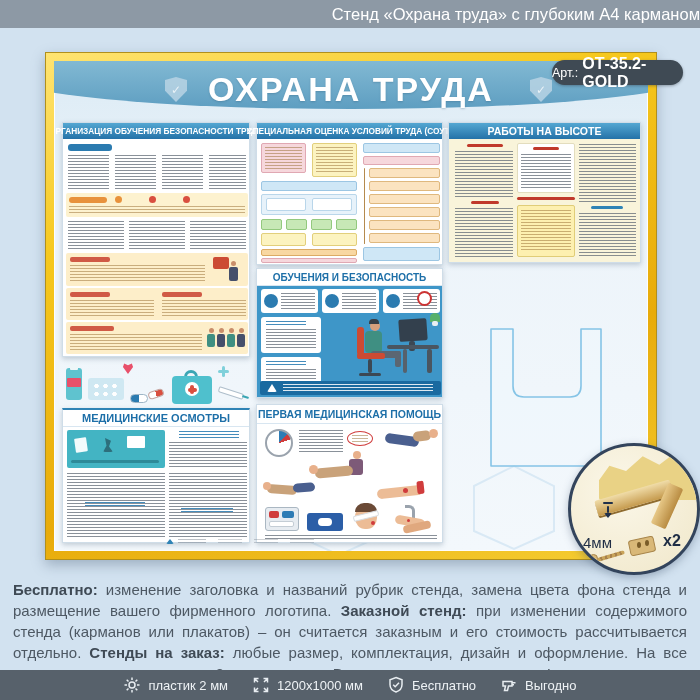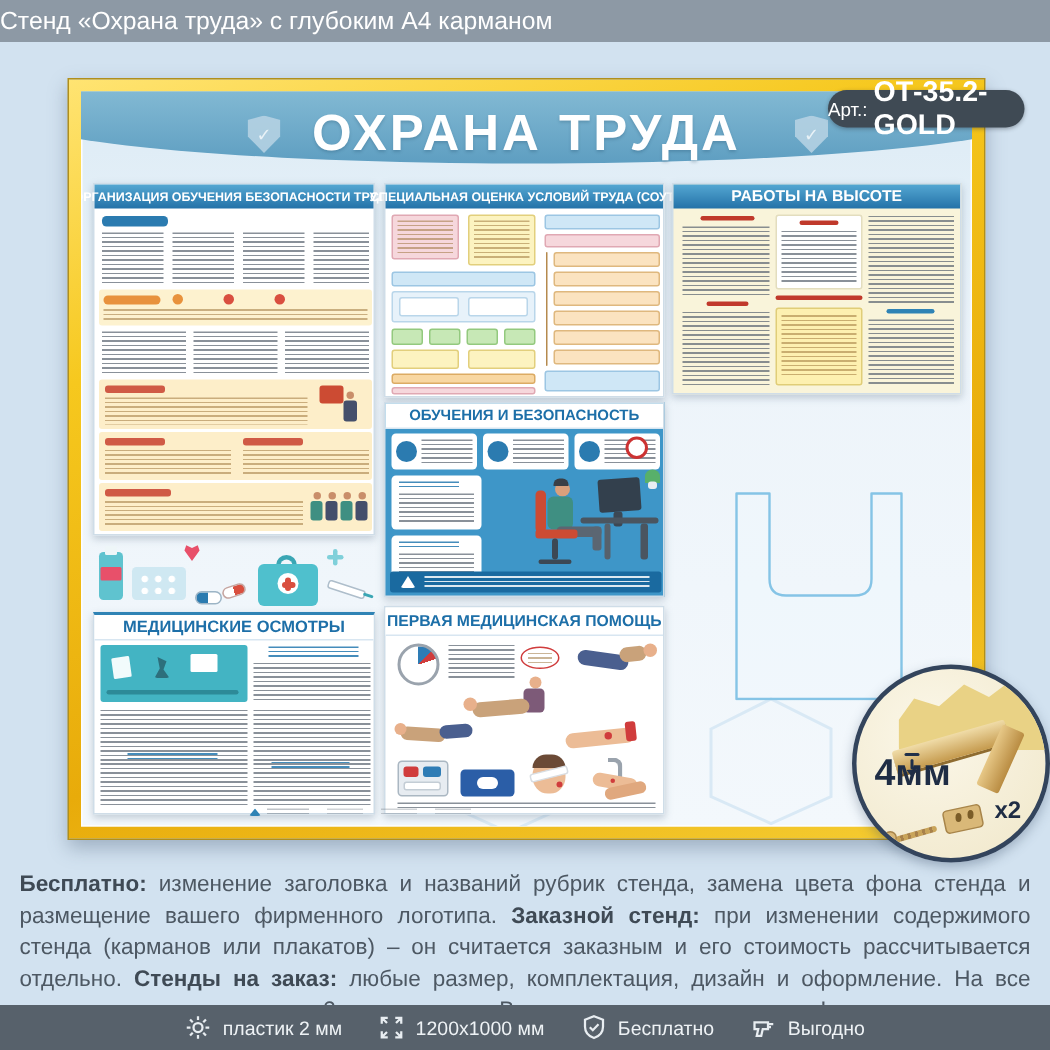--- a/index.html
+++ b/index.html
@@ -1,41 +1,41 @@
 <!DOCTYPE html>
 <html><head>
 <meta charset="utf-8">
 <style>
   html,body{margin:0;padding:0}
   body{width:700px;height:700px;position:relative;overflow:hidden;background:#d2e2f0;
        font-family:"Liberation Sans","DejaVu Sans",sans-serif;-webkit-font-smoothing:antialiased}
   .abs{position:absolute}
   
   .topbar{position:absolute;left:0;top:0;width:700px;height:28px;background:#8d99a5;
-          display:flex;align-items:center;justify-content:flex-start;color:#fff;font-size:16.5px}
+          display:flex;align-items:center;justify-content:flex-end;color:#fff;font-size:16.5px}
   
   .stand{position:absolute;left:45px;top:52px;width:612px;height:508px;
          background:linear-gradient(160deg,#ffe472 0%,#f6c81e 28%,#e8ab0a 66%,#f6ce33 100%);
          border:1px solid #b08f1d;box-shadow:0 5px 12px rgba(80,100,125,.4);box-sizing:border-box}
   .inner{position:absolute;left:8px;top:8px;right:8px;bottom:8px;
          background:linear-gradient(180deg,#dcebf5 0%,#edf4fa 35%,#f3f8fc 100%);
          box-shadow:inset 0 0 0 1px #fdfdfd;overflow:hidden}
   .headband{position:absolute;left:0;top:0;width:100%;height:58px;overflow:hidden}
   .hb-rect{position:absolute;left:0;top:0;width:100%;height:30px;background:linear-gradient(180deg,#8fc3da,#619fc0)}
   .hb-ellipse{position:absolute;left:-8%;top:-18px;width:116%;height:66px;border-radius:50%;
               background:linear-gradient(180deg,#8fc3da,#5e9ec1)}
   .stand-title{position:absolute;left:0;top:9px;width:100%;text-align:center;color:#fff;
                font-size:34px;font-weight:bold;letter-spacing:2px;text-shadow:0 1px 2px rgba(30,70,100,.25)}
   .shield{position:absolute;width:22px;height:25px;background:#b9d4e4;opacity:.85;
           clip-path:polygon(50% 0,100% 12%,100% 55%,50% 100%,0 55%,0 12%);
           display:flex;align-items:center;justify-content:center;color:#fff;font-size:12px;font-weight:bold}
   .badge{position:absolute;left:552px;top:60px;width:131px;height:25px;background:#3f4a54;border-radius:13px;
          display:flex;align-items:center;justify-content:center;gap:4px;color:#fff;font-size:12.5px;
          box-shadow:0 1px 3px rgba(40,50,60,.4)}
-  .badge b{font-size:19px}
+  .badge b{font-size:16px}
   
   .panel{position:absolute;background:#fff;border:1px solid #cfdde8;box-sizing:border-box;
          box-shadow:0 2px 5px rgba(70,95,120,.28)}
   .ph-blue{position:absolute;left:0;top:0;right:0;height:16px;
            background:linear-gradient(180deg,#54a7d2,#2472a8);color:#fff;font-weight:bold;
            display:flex;align-items:center;justify-content:center;white-space:nowrap}
   .ph-white{position:absolute;left:0;top:0;right:0;height:16px;background:#fff;color:#1d6fa8;
             font-weight:bold;display:flex;align-items:center;justify-content:center;white-space:nowrap;
             border-bottom:1px solid #d8e6f1}
   
@@ -330,21 +330,21 @@
   <b>ОТ-35.2-GOLD</b>
 </div>
 
 <div class="inset">
   <div class="fb" style="left:28px;top:2px;width:104px;height:52px;background:#e9d285;clip-path:polygon(0 62%,10% 34%,26% 44%,42% 16%,58% 32%,74% 8%,100% 26%,100% 100%,0 100%)"></div>
   <div class="fb" style="left:24px;top:44px;width:78px;height:16px;background:linear-gradient(180deg,#f0dca8,#c59a4d);transform:rotate(-16deg);border-radius:2px;box-shadow:0 2px 0 #8f6c30"></div>
   <div class="fb" style="left:88px;top:38px;width:16px;height:44px;background:linear-gradient(90deg,#e7c887,#b98c42);transform:rotate(24deg);border-radius:2px"></div>
   <div class="fb" style="left:36px;top:60px;width:2px;height:7px;background:#20304a"></div>
   <div class="fb" style="left:32px;top:56px;width:10px;height:2px;background:#20304a"></div>
   <div class="fb" style="left:33px;top:67px;width:0;height:0;border-left:4px solid transparent;border-right:4px solid transparent;border-top:5px solid #20304a"></div>
-  <div class="abs" style="left:12px;top:55px;font-size:25px;font-weight:bold;color:#1f2d45">4мм</div>
+  <div class="abs" style="left:12px;top:88px;font-size:15px;font-weight:normal;color:#1f2d45">4мм</div>
   <div class="fb" style="left:58px;top:92px;width:26px;height:16px;background:#d9b878;border:1px solid #a8854a;border-radius:3px;transform:rotate(-12deg)"></div>
   <div class="fb" style="left:66px;top:96px;width:4px;height:6px;background:#7a5c28;border-radius:50%"></div>
   <div class="fb" style="left:74px;top:94px;width:4px;height:6px;background:#7a5c28;border-radius:50%"></div>
   <div class="abs" style="left:92px;top:86px;font-size:16px;font-weight:bold;color:#1f2d45">x2</div>
   <div class="fb" style="left:26px;top:108px;width:28px;height:4px;background:repeating-linear-gradient(90deg,#c9a45a 0 3px,#a8814a 3px 5px);transform:rotate(-16deg);border-radius:2px"></div>
   <div class="fb" style="left:18px;top:108px;width:9px;height:9px;background:#d9b878;border:1px solid #a8854a;border-radius:50%"></div>
 </div>
 
 <p class="descr"><span class="b">Бесплатно:</span><span> изменение заголовка и названий рубрик стенда, замена цвета фона стенда и размещение вашего фирменного логотипа. </span><span class="b">Заказной стенд:</span><span> при изменении содержимого стенда (карманов или плакатов) – он считается заказным и его стоимость рассчитывается отдельно. </span><span class="b">Стенды на заказ:</span><span> любые размер, комплектация, дизайн и оформление. На все изготовленные стенды даем 2 года гарантии. Выгодно, эстетично и надежно!</span></p>
 

